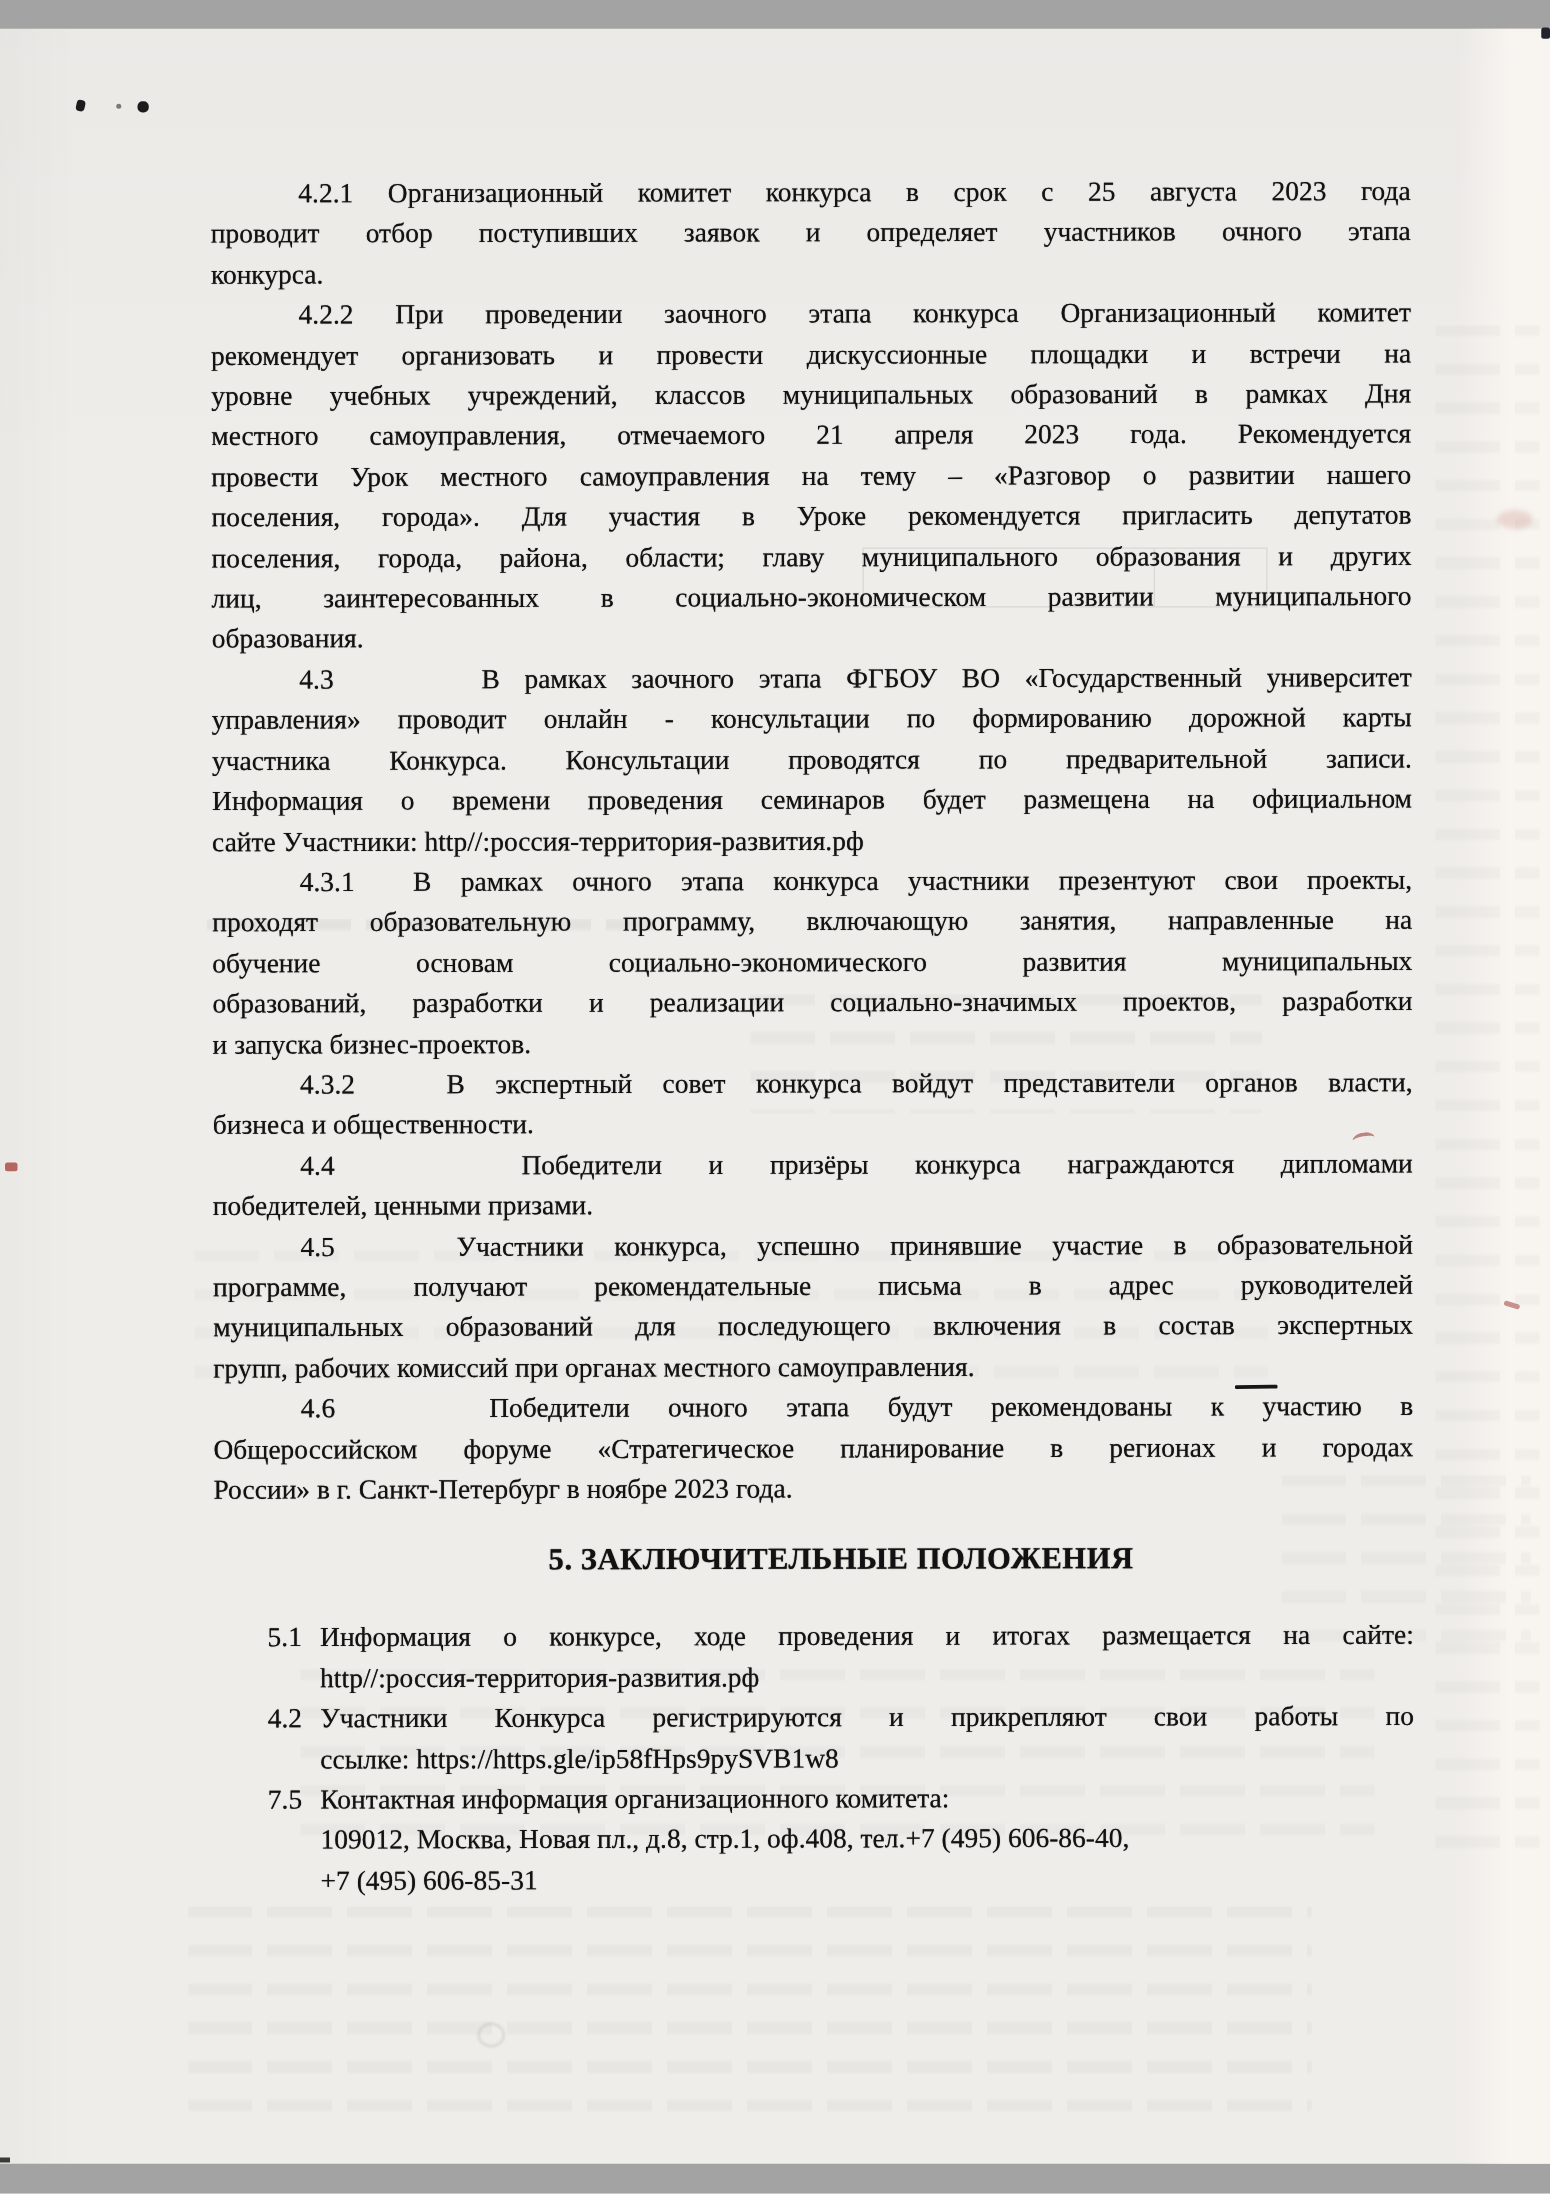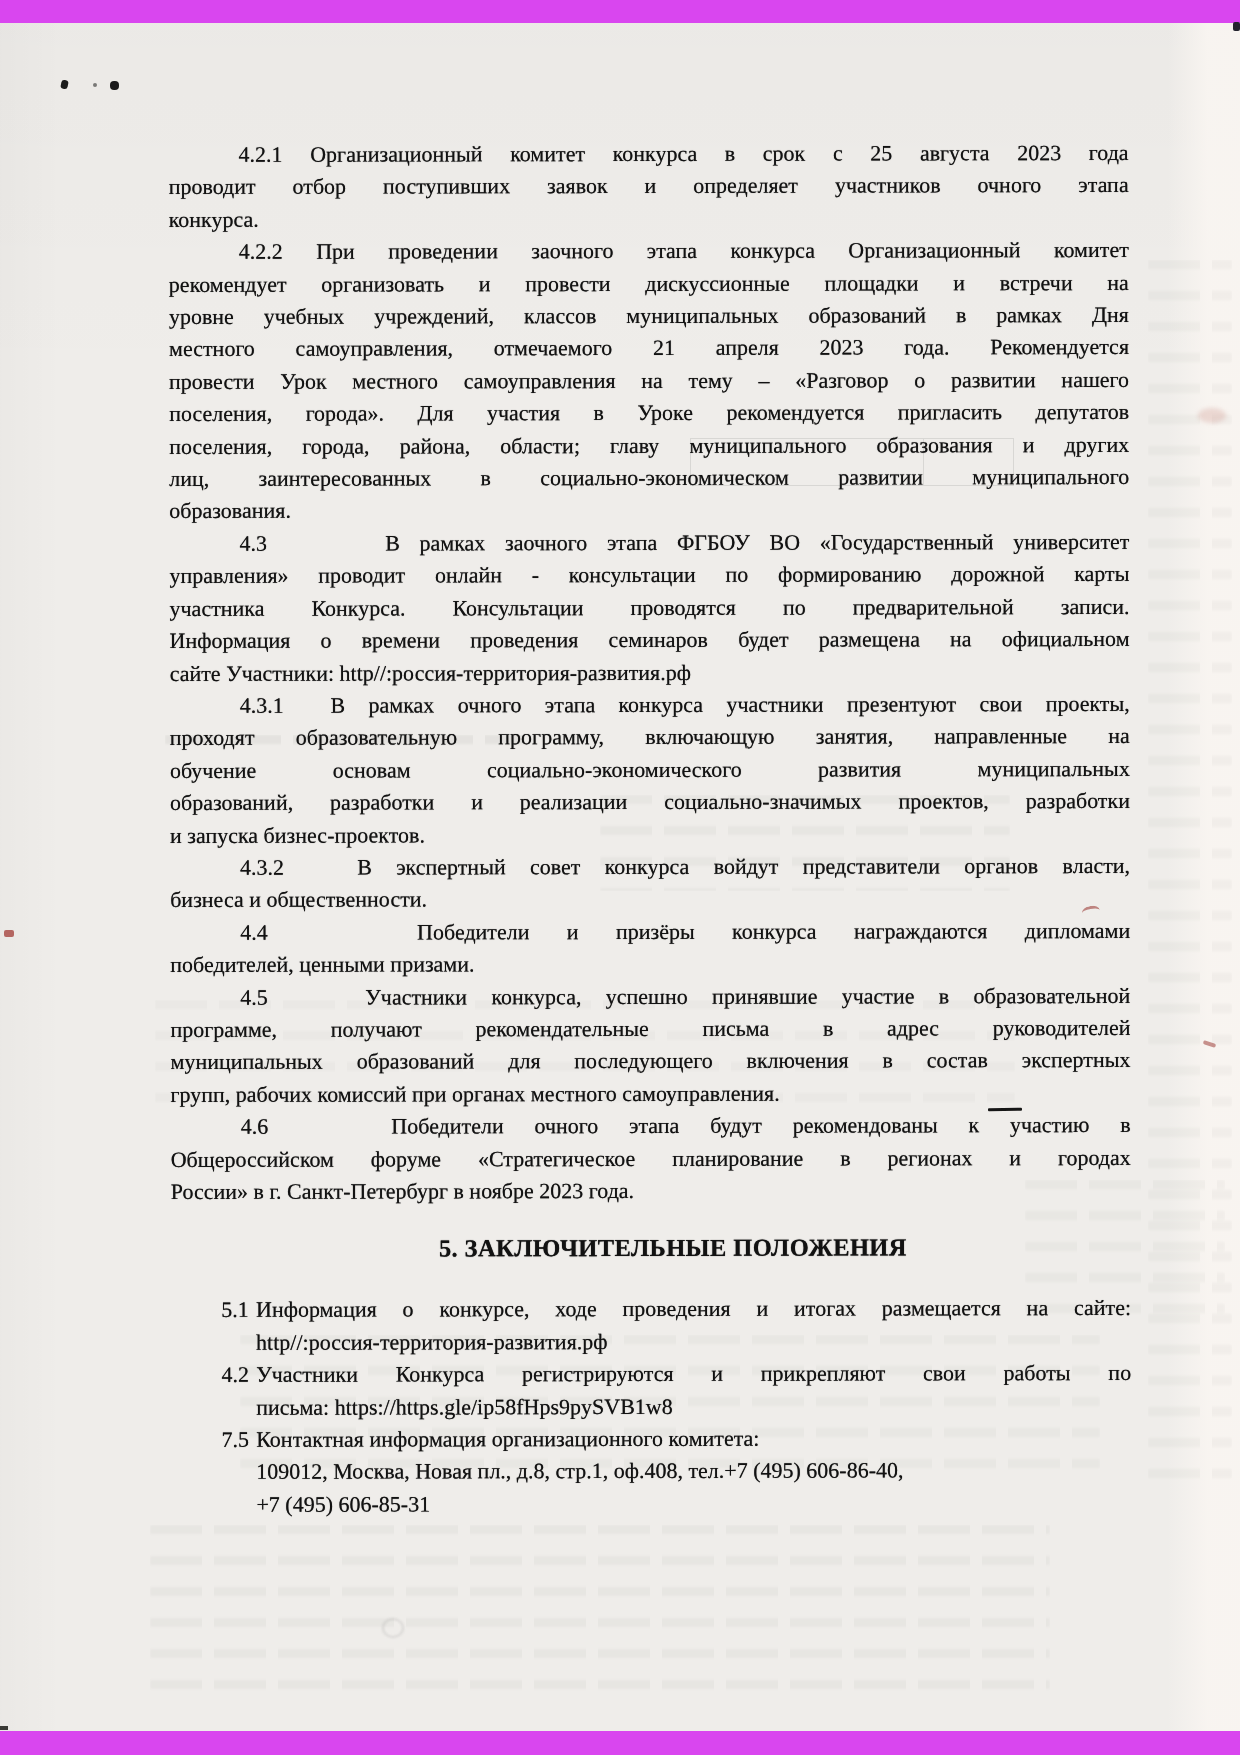--- a/index.html
+++ b/index.html
@@ -1,18 +1,18 @@
 <!DOCTYPE html>
 <html lang="ru"><head>
 <meta charset="utf-8">
 <title>Scanned document</title>
 <style>
   html,body{margin:0;padding:0;background:#ffffff;}
   .page{
-    position:relative;width:1240px;height:1755px;background:#d946ef;overflow:hidden;
+    position:relative;width:1240px;height:1755px;background:#a3a3a3;overflow:hidden;
     font-family:"Liberation Serif","DejaVu Serif",serif;color:#121212;
   }
   .paper{
     position:absolute;left:0;top:23px;width:1240px;height:1708px;
     background-color:#efedea;
     background-image:
       linear-gradient(180deg, rgba(0,0,0,.015), rgba(0,0,0,0) 22%),
       linear-gradient(90deg, rgba(0,0,0,.02) 0, rgba(0,0,0,0) 5%);
   }
   .edge-strip{
@@ -29,21 +29,21 @@
   .tline.nj{text-align-last:left;}
   .para .tline:first-child{text-indent:70px;}
   .doc-link{color:inherit;text-decoration-thickness:2px;text-underline-offset:5px;cursor:pointer;}
   .heading{
     margin-top:24px;height:34px;line-height:34px;text-align:center;
     font-weight:bold;font-size:24.5px;letter-spacing:.4px;transform:translateX(22px);
     text-shadow:0 0 .9px rgba(10,10,10,.85);
   }
   .list{margin-top:28px;}
   .li{display:flex;padding-left:43px;}
-  .li-num{flex:none;width:42px;text-align:center;}
+  .li-num{flex:none;width:42px;}
   .li-body{flex:1 1 auto;min-width:0;}
   
   .ghost{
     position:absolute;
     background-image:repeating-linear-gradient(180deg, rgba(105,110,100,.9) 0 9px, rgba(0,0,0,0) 9px 31px);
     -webkit-mask-image:repeating-linear-gradient(90deg,#000 0 52px, rgba(0,0,0,0) 52px 64px);
             mask-image:repeating-linear-gradient(90deg,#000 0 52px, rgba(0,0,0,0) 52px 64px);
     filter:blur(1.3px);
   }
   .g1{left:690px;top:438px;width:322px;height:46px;background-image:none;border:1px solid rgba(100,100,100,.16);
@@ -143,21 +143,21 @@
         <span class="li-num">5.1</span>
         <div class="li-body">
             <div class="tline">Информация о конкурсе, ходе проведения и итогах размещается на сайте:</div>
             <div class="tline nj"><a class="doc-link">http//:россия-территория-развития.рф</a></div>
           </div>
       </div>
       <div class="li">
         <span class="li-num">4.2</span>
         <div class="li-body">
             <div class="tline">Участники Конкурса регистрируются и прикрепляют свои работы по</div>
-            <div class="tline nj"><span>письма: </span><a class="doc-link">https://https.gle/ip58fHps9pySVB1w8</a></div>
+            <div class="tline nj"><span>ссылке: </span><a class="doc-link">https://https.gle/ip58fHps9pySVB1w8</a></div>
           </div>
       </div>
       <div class="li">
         <span class="li-num">7.5</span>
         <div class="li-body">
             <div class="tline nj">Контактная информация организационного комитета:</div>
             <div class="tline nj">109012, Москва, Новая пл., д.8, стр.1, оф.408, тел.+7 (495) 606-86-40,</div>
             <div class="tline nj">+7 (495) 606-85-31</div>
           </div>
       </div>

